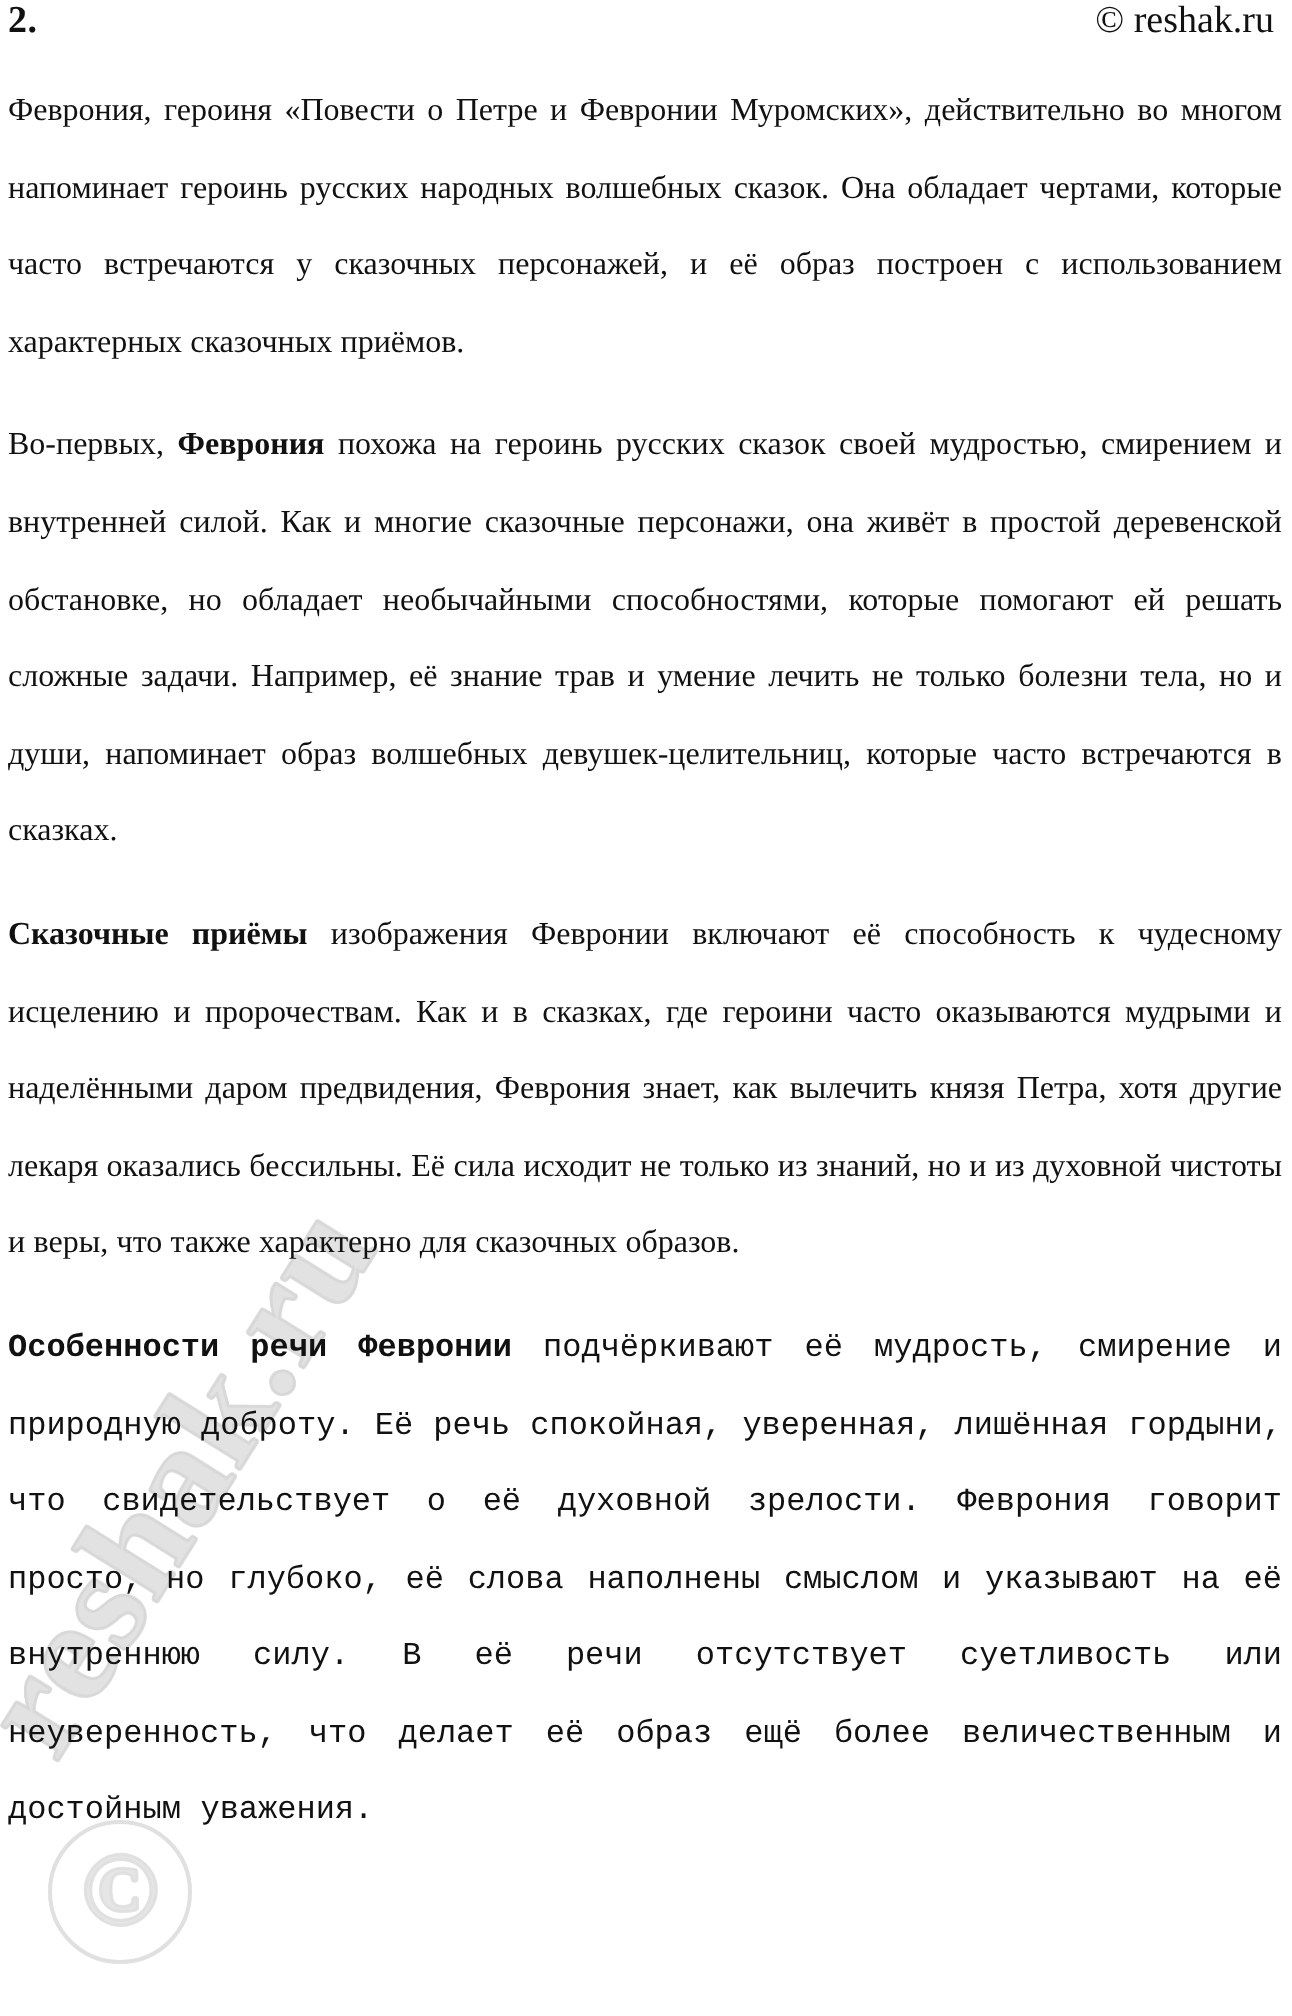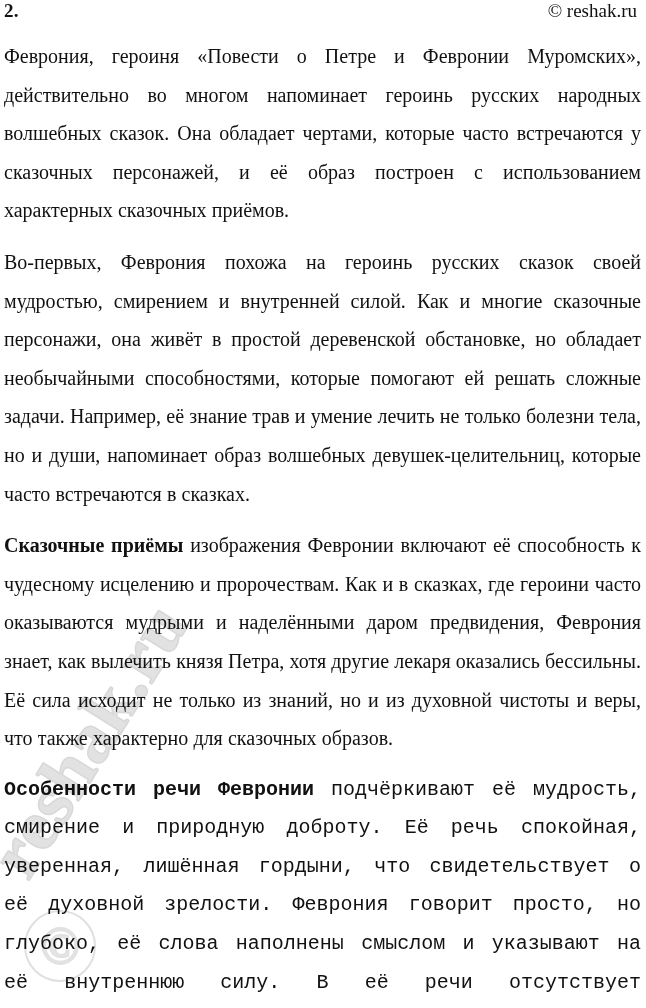--- a/index.html
+++ b/index.html
@@ -51,36 +51,36 @@
   }
 
   
   .body-copy {
     position: relative;
     z-index: 2;
     margin-top: 9px;
   }
   .para {
     margin: 0 0 13px 0;
-    font-size: 20px;
+    font-size: 16px;
     line-height: 38.6px;
     text-align: justify;
     text-justify: inter-word;
     word-spacing: 0.2px;
     hyphens: none;
   }
   .para:last-child {
     margin-bottom: 0;
     font-family: Liberation Mono, monospace;
   }
   .para .lead {
     font-weight: bold;
   }
   .para .emph {
-    font-weight: normal;
+    font-weight: bold;
   }
 
   
   .watermark {
     position: absolute;
     left: 0;
     top: 0;
     width: 646px;
     height: 1008px;
     pointer-events: none;

